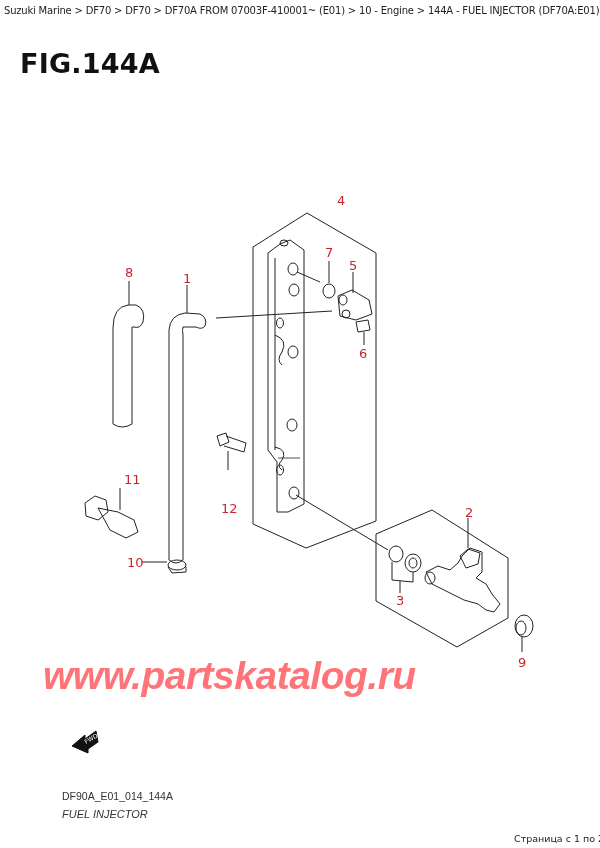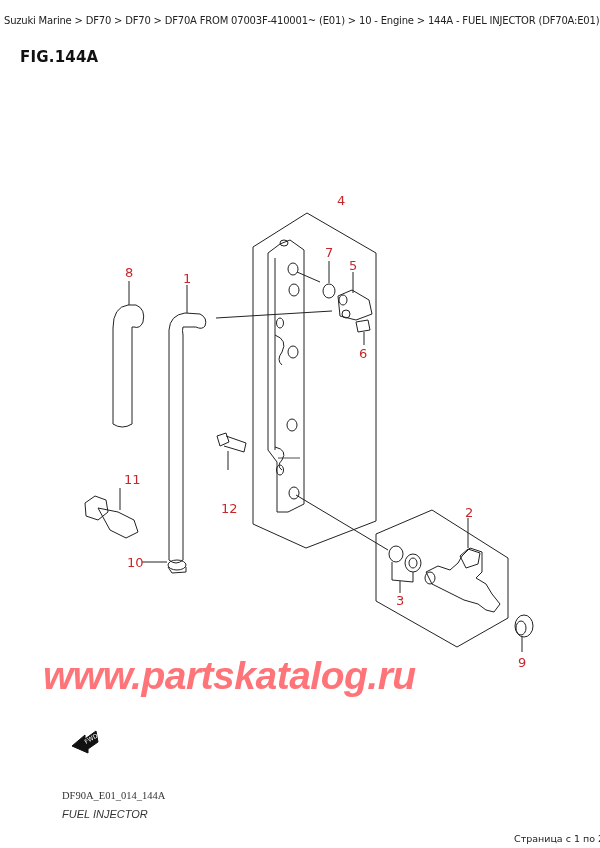--- a/index.html
+++ b/index.html
@@ -1,22 +1,22 @@
 <!DOCTYPE html>
 <html><head>
 <meta charset="utf-8">
 <style>
   html, body { margin:0; padding:0; background:#fff; }
   body { width:600px; height:848px; position:relative; overflow:hidden; font-family:"DejaVu Sans", sans-serif; }
-  .breadcrumb { position:absolute; left:4px; top:15px; font-size:10px; color:#222; white-space:nowrap; letter-spacing:-0.2px; }
-  .fig-title { position:absolute; left:20px; top:48px; font-size:15px; font-weight:bold; color:#111; letter-spacing:0.2px; }
+  .breadcrumb { position:absolute; left:4px; top:5px; font-size:10px; color:#222; white-space:nowrap; letter-spacing:-0.2px; }
+  .fig-title { position:absolute; left:20px; top:48px; font-size:27px; font-weight:bold; color:#111; letter-spacing:0.2px; }
   svg.diagram { position:absolute; left:0; top:0; }
   .callout { position:absolute; font-size:13px; color:#c8262b; font-family:"DejaVu Sans", sans-serif; }
   .watermark { position:absolute; left:43px; top:654px; font-size:39px; font-weight:bold; font-style:italic; color:#ff7478; font-family:"Liberation Sans", sans-serif; letter-spacing:-0.5px; white-space:nowrap; }
-  .code { position:absolute; left:62px; top:790px; font-size:10.5px; color:#333; font-family:Liberation Serif, serif; }
+  .code { position:absolute; left:62px; top:790px; font-size:10.5px; color:#333; font-family:Liberation Sans, sans-serif; }
   .caption { position:absolute; left:62px; top:808px; font-size:11px; color:#333; font-family:"Liberation Sans", sans-serif;font-style:italic; }
   .pager { position:absolute; left:514px; top:833px; font-size:9.5px; color:#222; white-space:nowrap; }
 </style>
 </head>
 <body>
 
 <div class="breadcrumb">Suzuki Marine &gt; DF70 &gt; DF70 &gt; DF70A FROM 07003F-410001~ (E01) &gt; 10 - Engine &gt; 144A - FUEL INJECTOR (DF70A:E01)</div>
 <div class="fig-title">FIG.144A</div>
 
 <svg class="diagram" width="600" height="848" viewBox="0 0 600 848" fill="none" stroke="#222" stroke-width="1">

